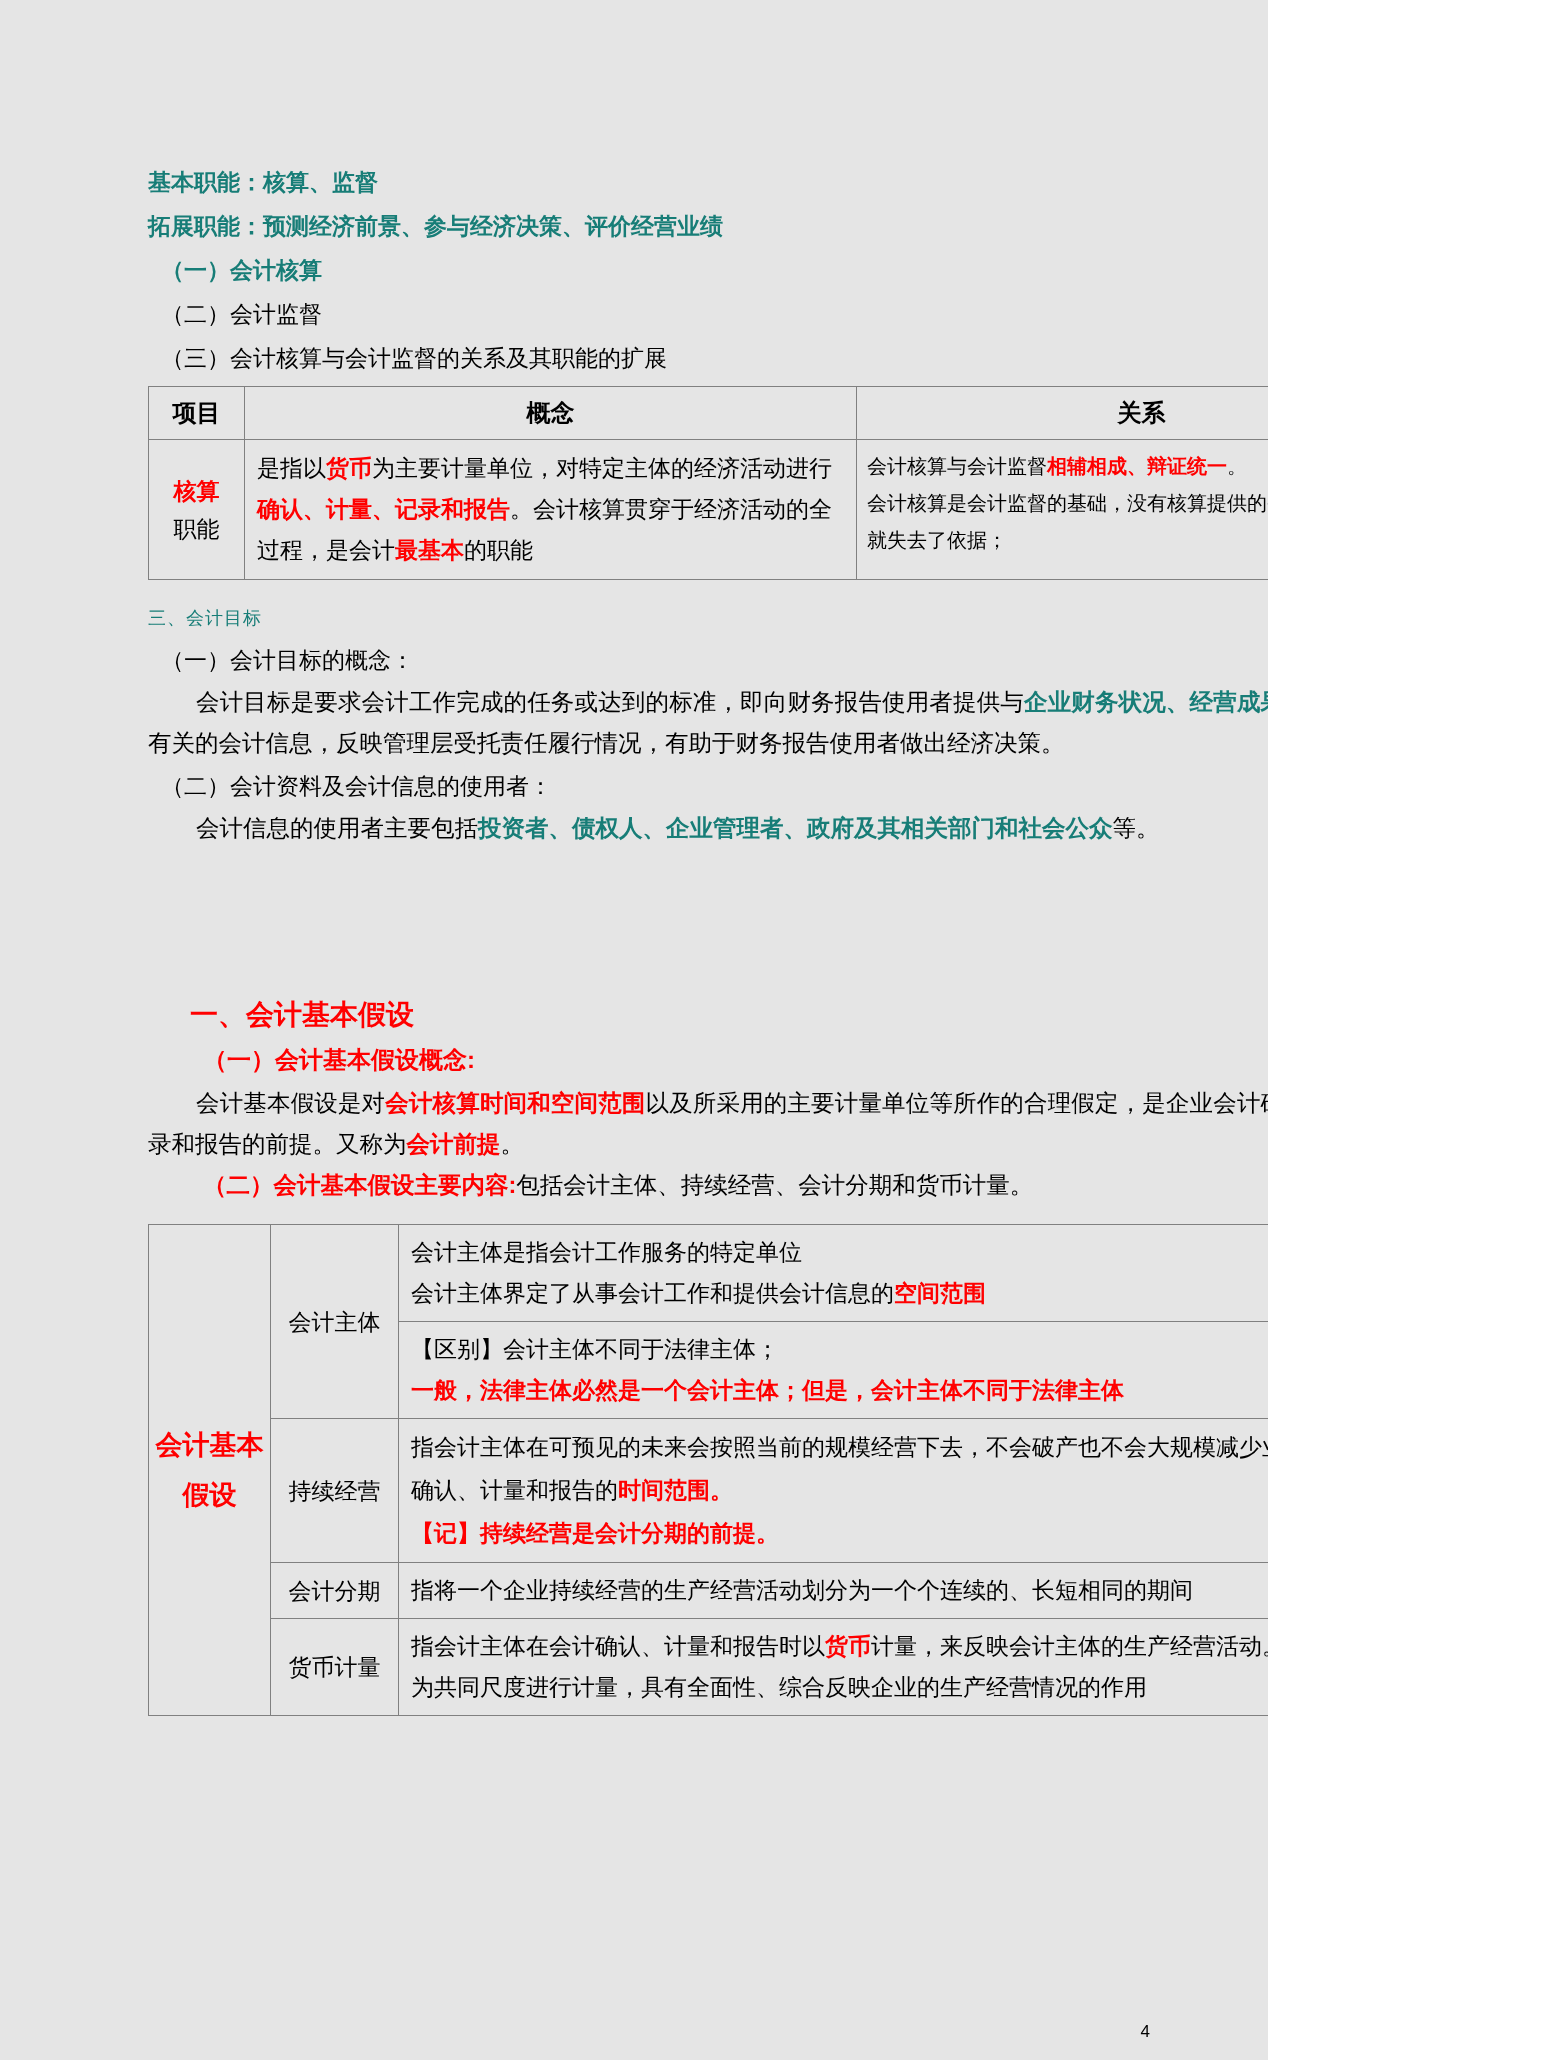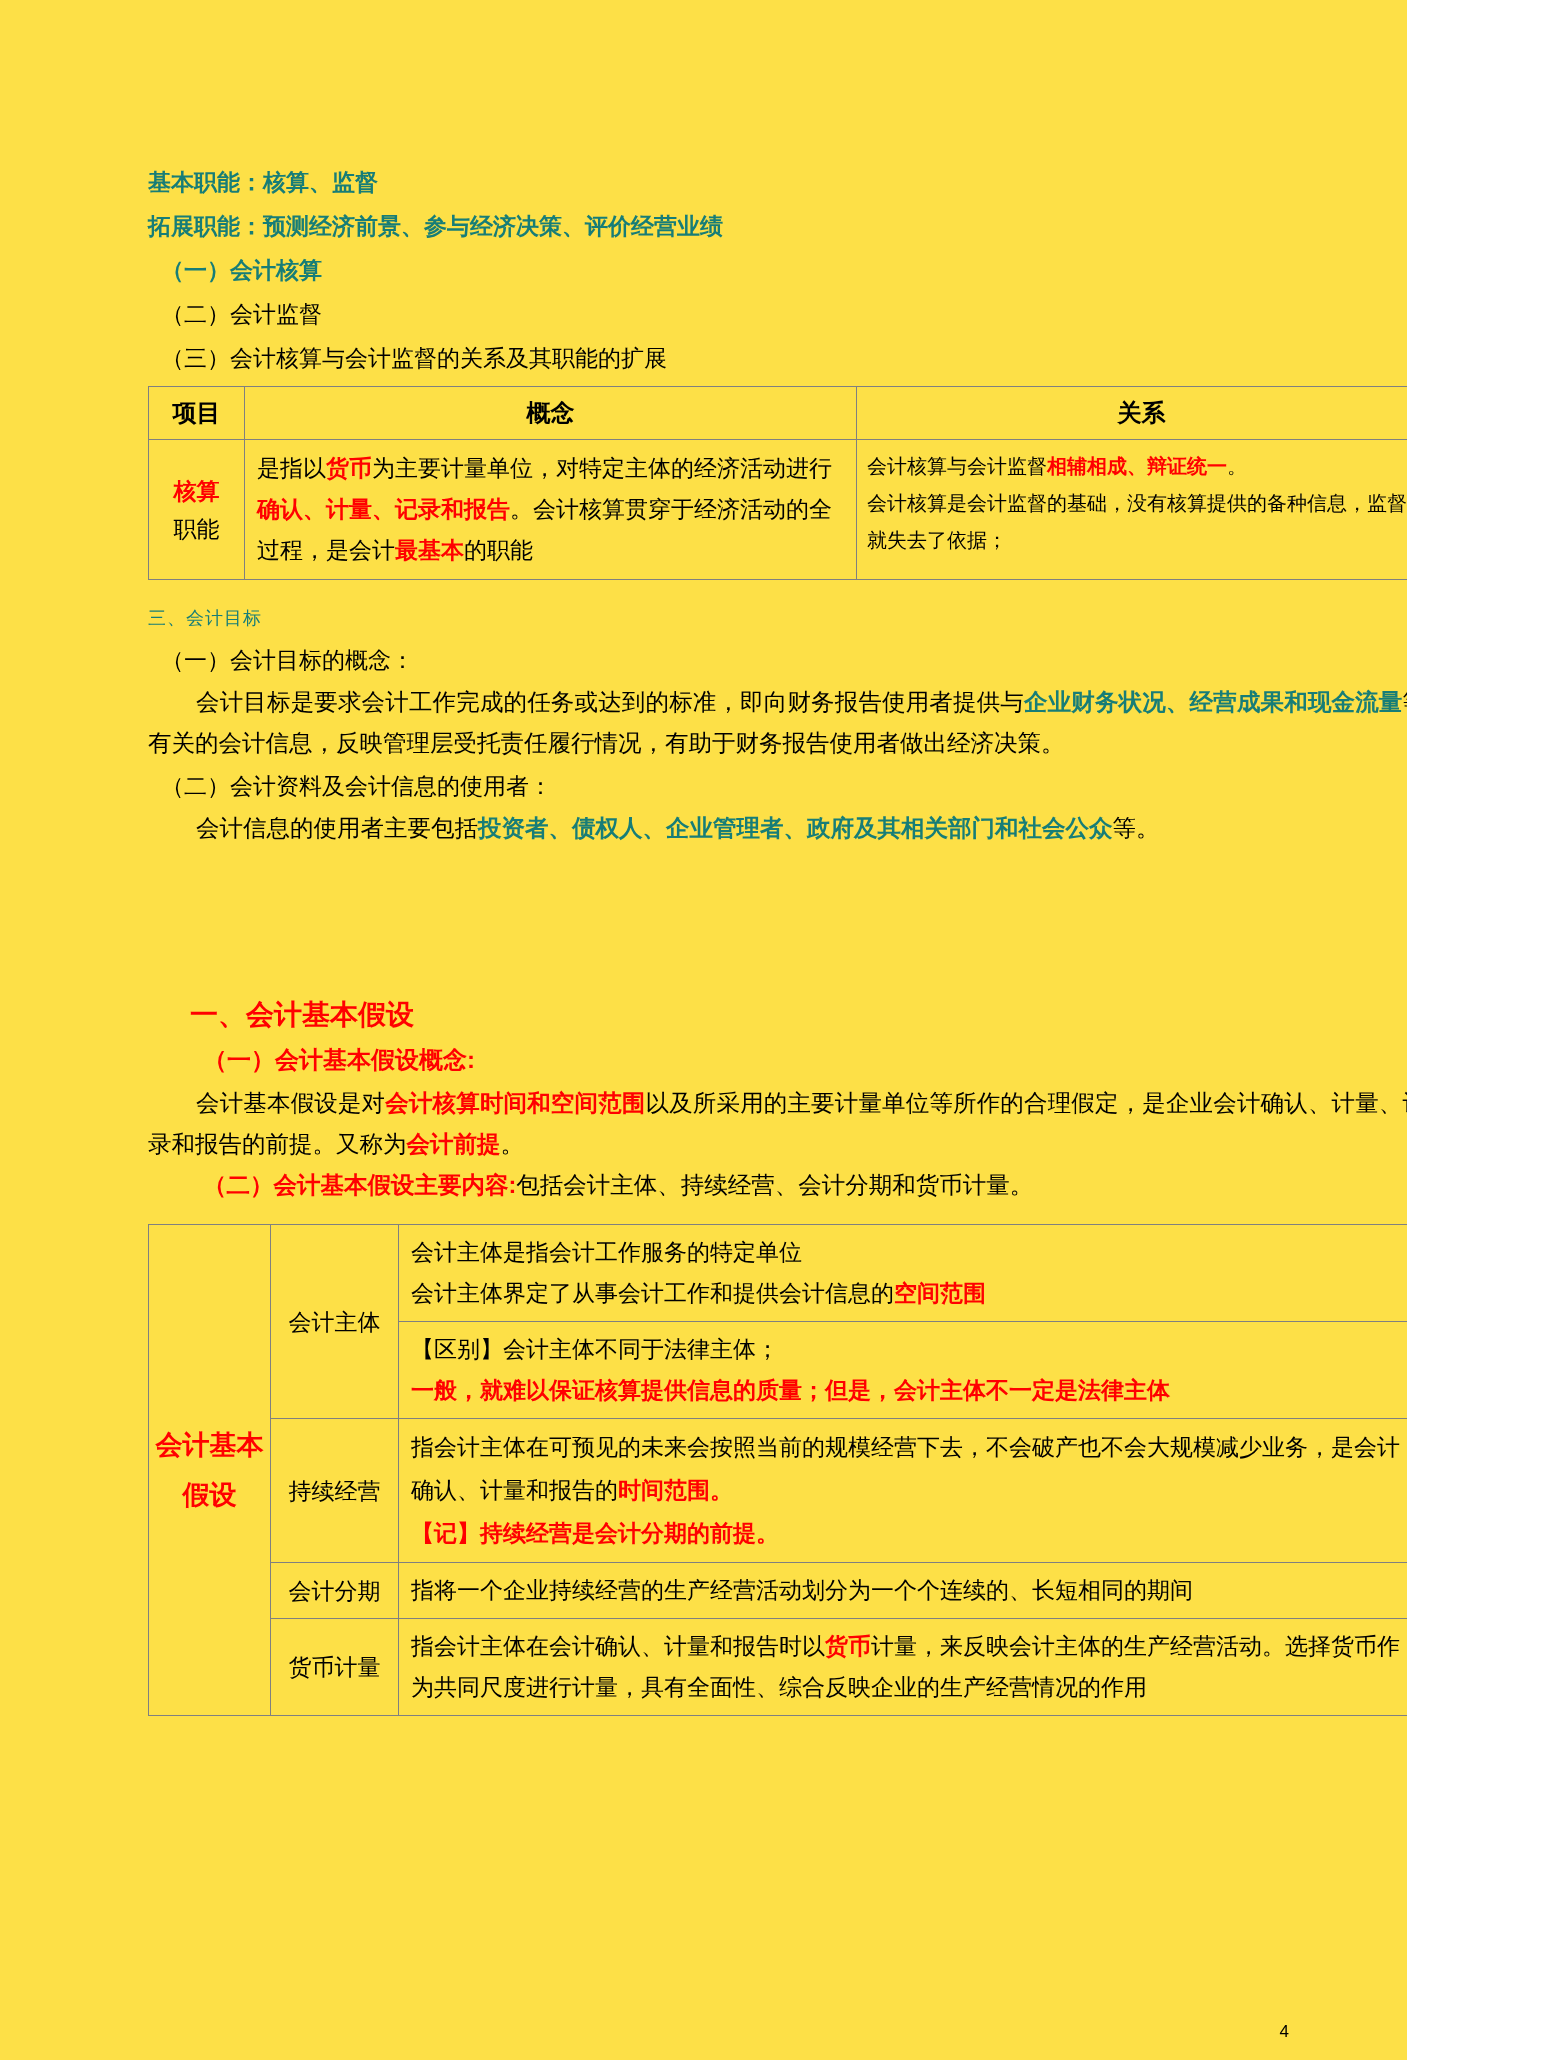--- a/index.html
+++ b/index.html
@@ -6,23 +6,23 @@
     margin: 0;
     padding: 0;
     background: #ffffff;
   }
   body {
     font-family: "Liberation Sans", "DejaVu Sans", sans-serif;
     color: #000000;
   }
   .page {
     position: relative;
-    width: 1407px;
+    width: 1268px;
     height: 2060px;
-    background: #fde047;
+    background: #e5e5e5;
     box-sizing: border-box;
     overflow: hidden;
   }
   .content {
     position: absolute;
     left: 148px;
     top: 160px;
     width: 1278px;
   }
 
@@ -233,21 +233,21 @@
           </td>
           <td class="c-mid" rowspan="2">会计主体</td>
           <td class="c-body">
             <div>会计主体是指会计工作服务的特定单位</div>
             <div><span>会计主体界定了从事会计工作和提供会计信息的</span><span class="red b">空间范围</span></div>
           </td>
         </tr>
         <tr>
           <td class="c-body">
             <div>【区别】会计主体不同于法律主体；</div>
-            <div class="red b">一般，就难以保证核算提供信息的质量；但是，会计主体不一定是法律主体</div>
+            <div class="red b">一般，法律主体必然是一个会计主体；但是，会计主体不同于法律主体</div>
           </td>
         </tr>
 
         <tr>
           <td class="c-mid">持续经营</td>
           <td class="c-body tall">
             <div><span>指会计主体在可预见的未来会按照当前的规模经营下去，不会破产也不会大规模减少业务，是会计确认、计量和报告的</span><span class="red b">时间范围。</span></div>
             <div class="red b">【记】持续经营是会计分期的前提。</div>
           </td>
         </tr>

